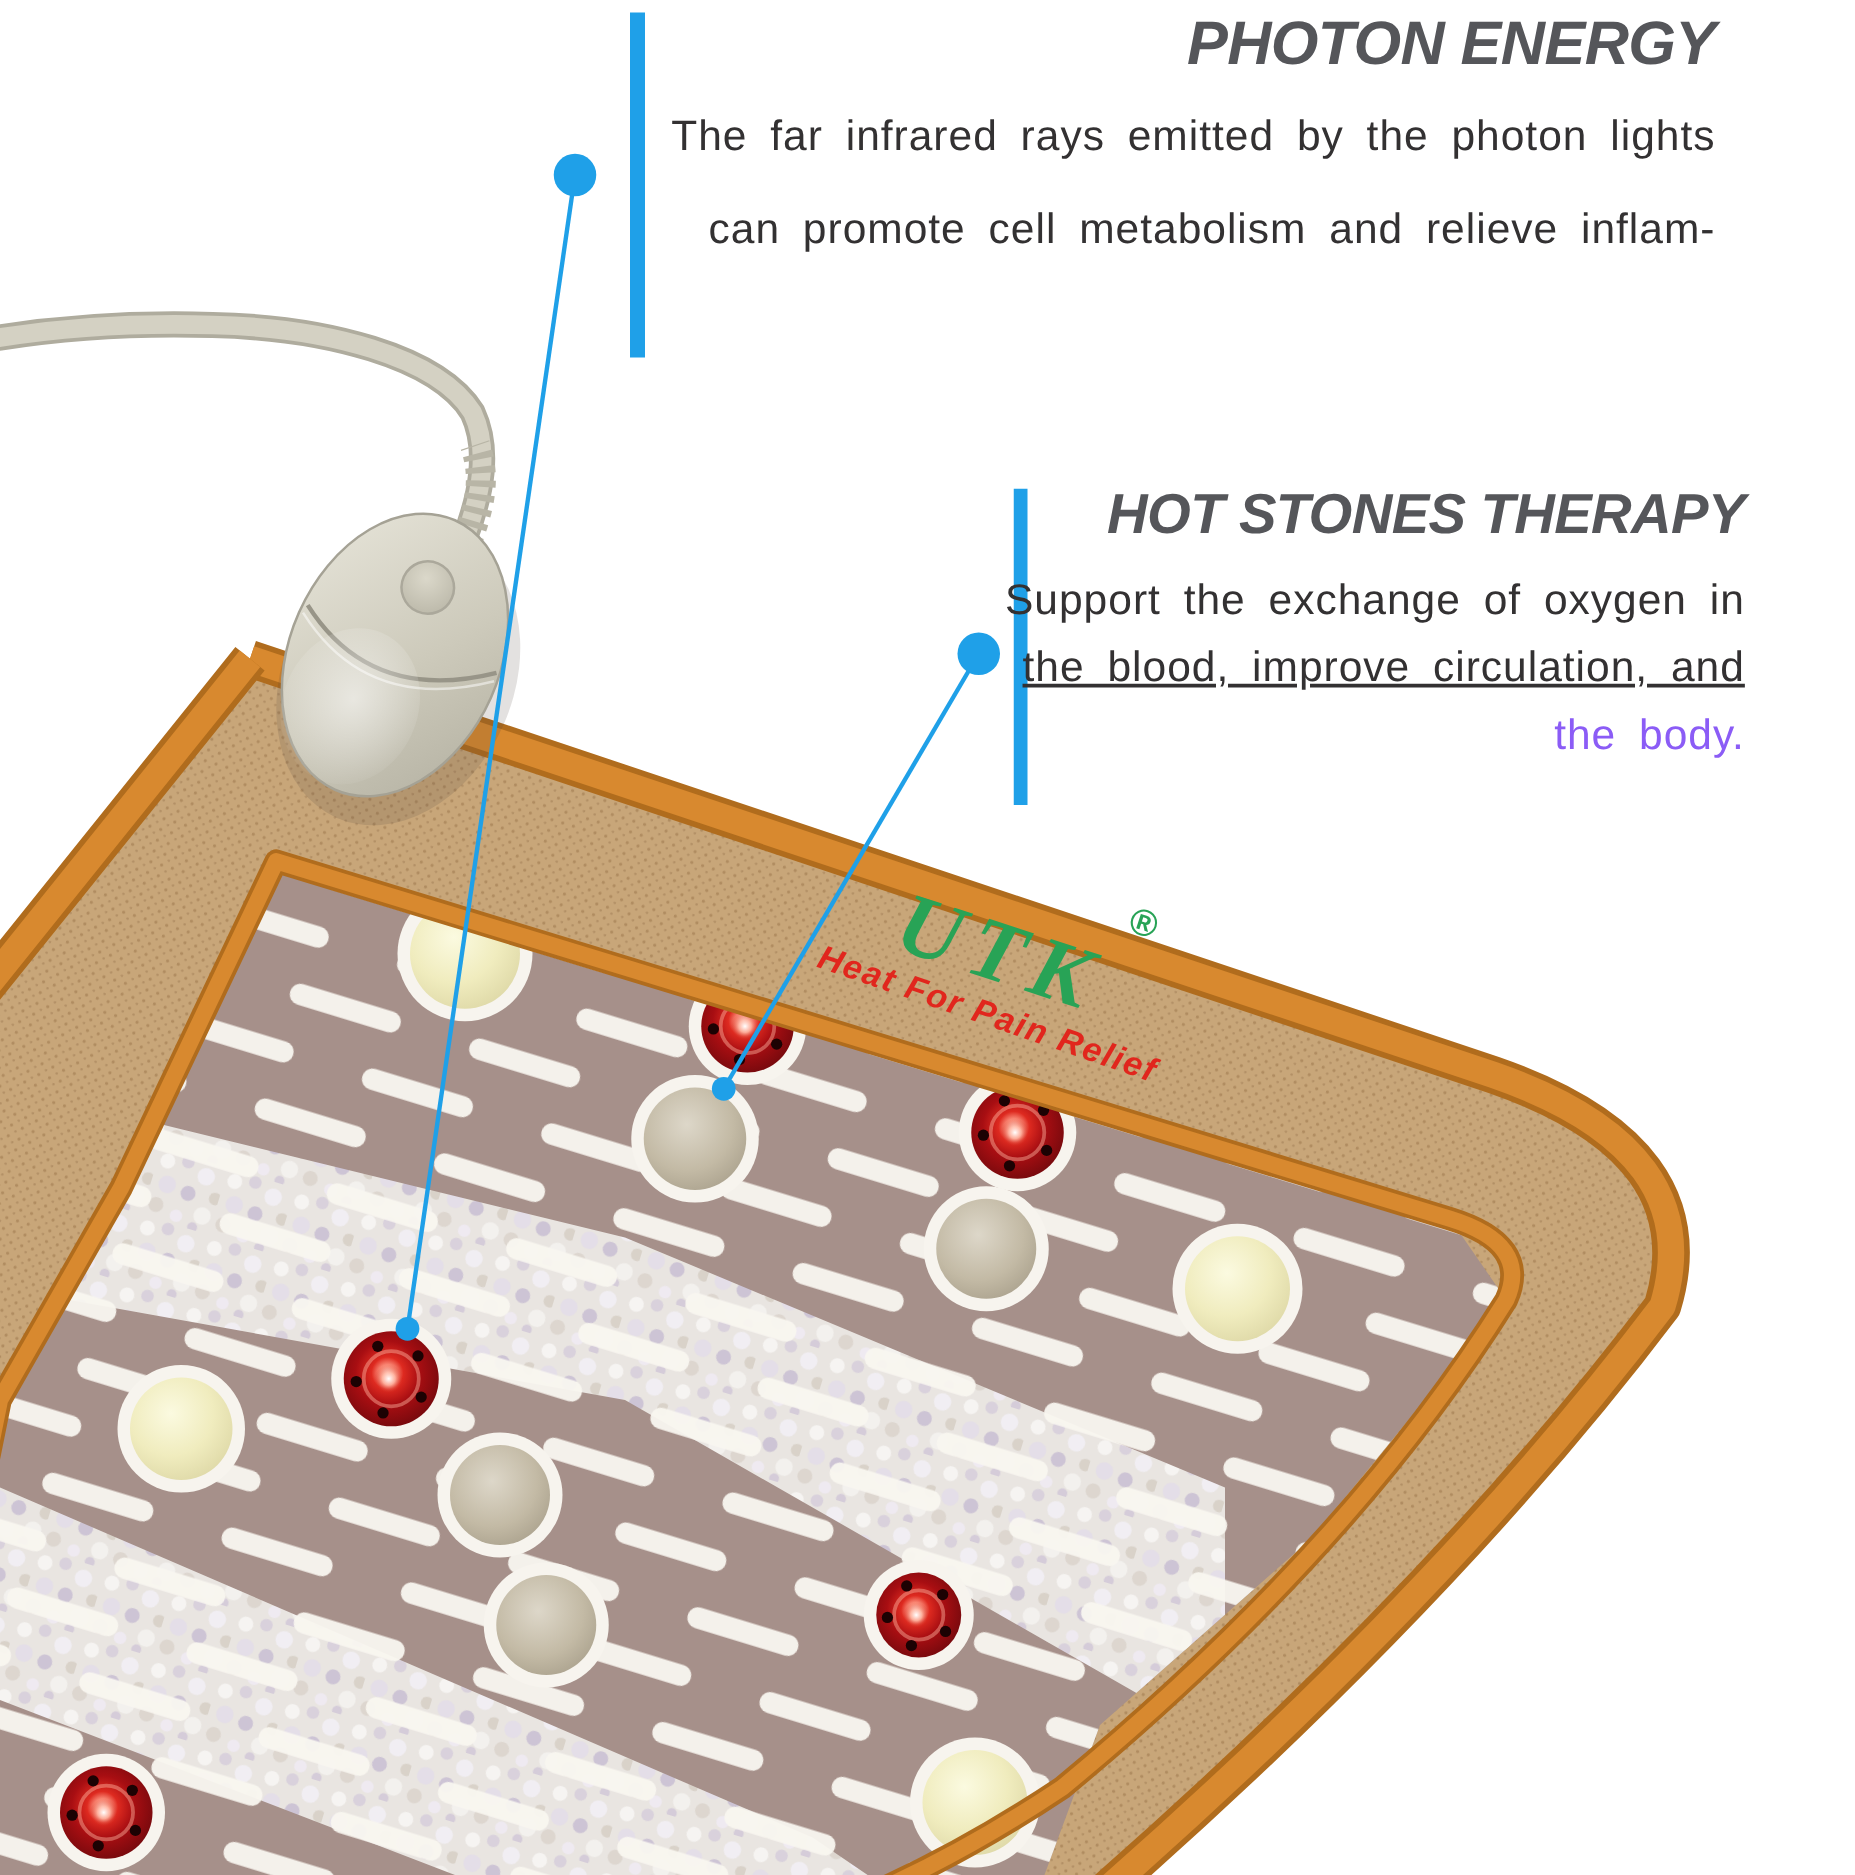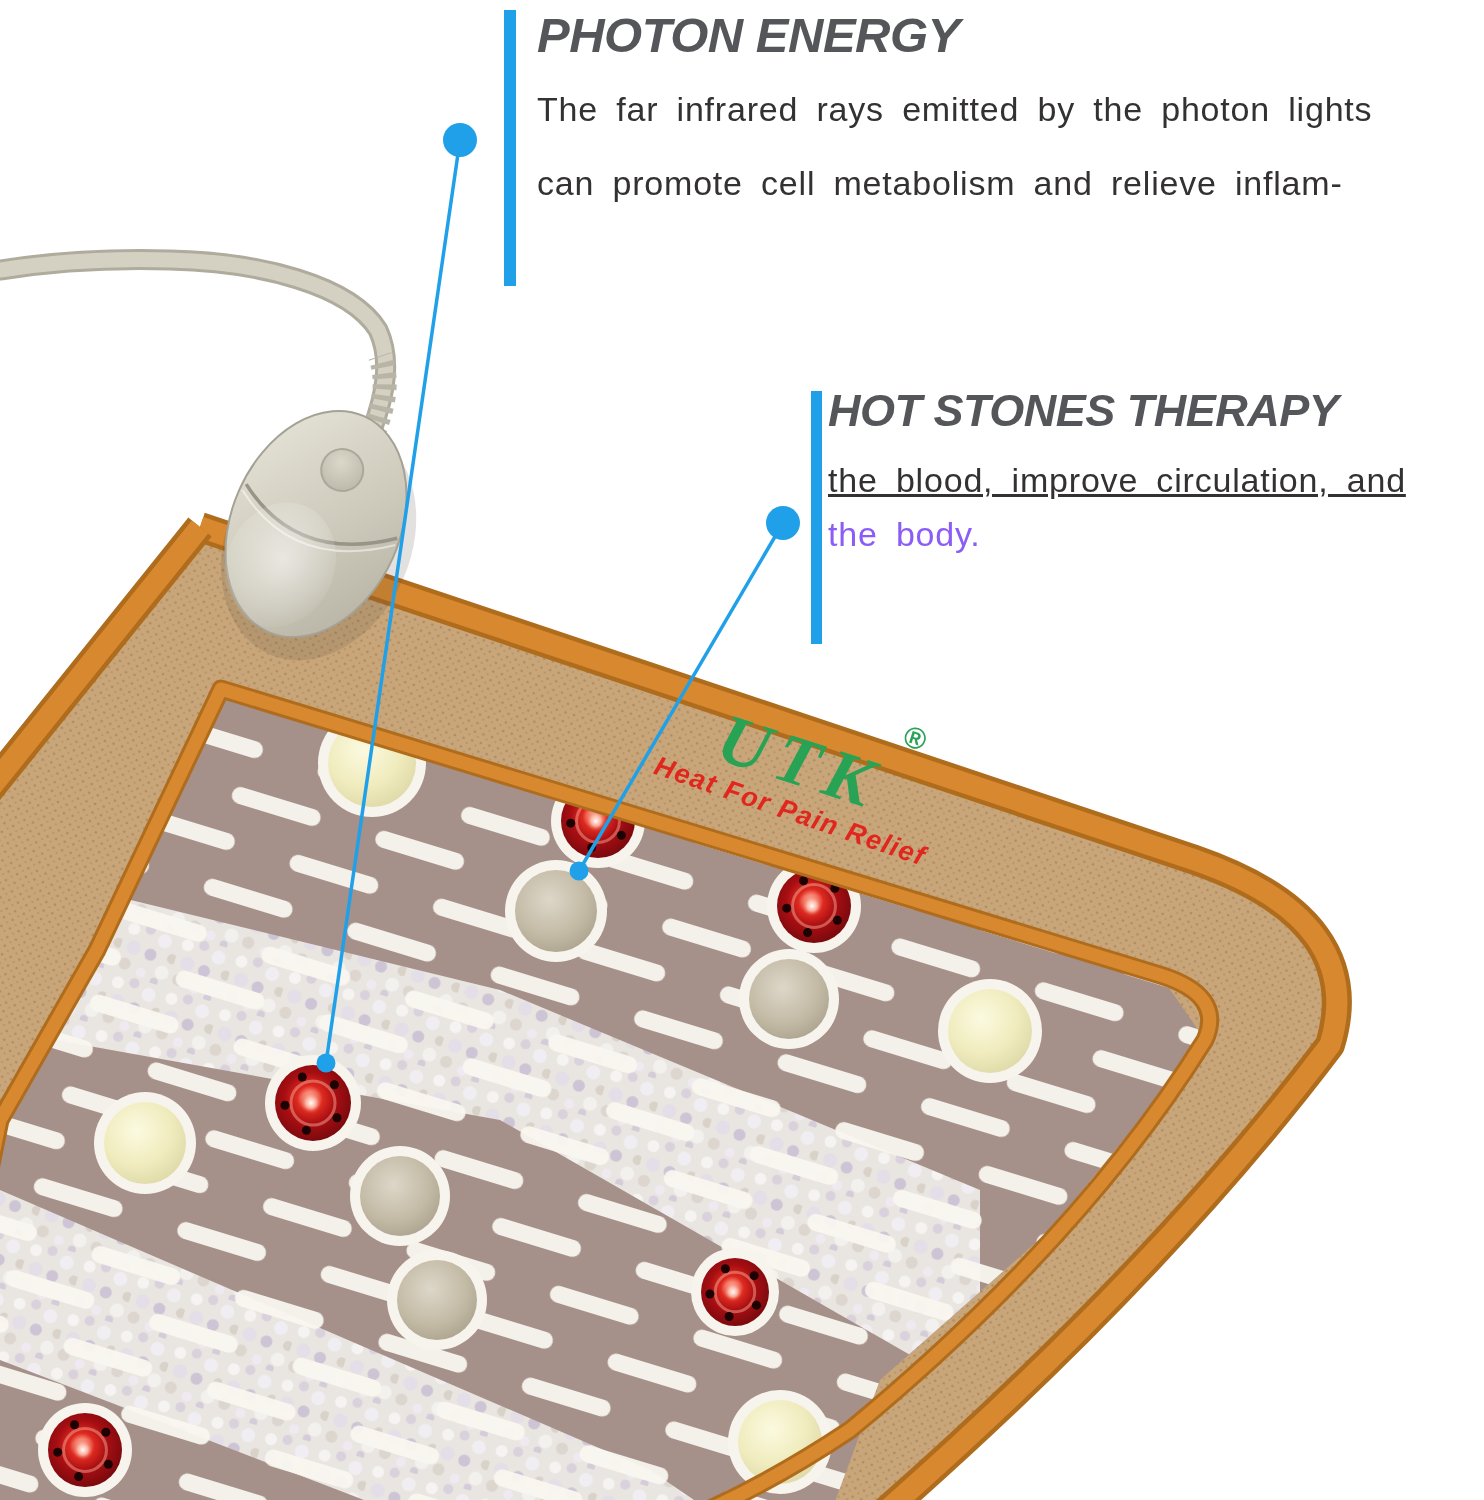--- a/index.html
+++ b/index.html
@@ -2,36 +2,36 @@
 <html><head>
 <meta charset="utf-8">
 <style>
   html,body{margin:0;padding:0;}
   body{
     width:1484px;height:1500px;position:relative;overflow:hidden;
     background:#ffffff;
     font-family:"Liberation Sans", sans-serif;
   }
   #scene{position:absolute;left:0;top:0;z-index:1;}
-  .callout-block{position:absolute;z-index:3;}
+  .callout-block{position:absolute;z-index:3;text-align:right;}
   .accent-bar{position:absolute;z-index:3;background:#1FA0E8;}
   .cb-title{
     font-style:italic;font-weight:bold;color:#55565A;
     letter-spacing:-0.5px;white-space:nowrap;
   }
   #photon-block .cb-title{font-size:49px;line-height:67px;}
   #hot-block  .cb-title{font-size:45px;line-height:58px;}
   .cb-body{margin-top:13px;}
   .cb-line{
     font-size:34px;line-height:54px;color:#333132;
     letter-spacing:0.8px;word-spacing:8px;white-space:nowrap;
   }
   #photon-block{left:537px;top:2px;}
   #bar1{left:504px;top:10px;width:12px;height:276px;}
-  #hot-block{left:828px;top:382px;}
+  #hot-block{left:804px;top:382px;}
   #bar2{left:811px;top:391px;width:11px;height:253px;}
 </style>
 </head>
 <body>
 
 <svg id="scene" width="1484" height="1500" viewBox="0 0 1484 1500">
   <defs>
     <pattern id="grain" width="9" height="9" patternUnits="userSpaceOnUse" patternTransform="rotate(17)">
       <circle cx="2" cy="3" r="1.3" fill="rgba(120,80,40,0.30)"></circle>
       <circle cx="6.5" cy="7" r="1.0" fill="rgba(100,65,30,0.22)"></circle>
@@ -245,16 +245,17 @@
   <div class="cb-body">
     <div class="cb-line" style="color: rgb(51, 49, 50);">The far infrared rays emitted by the photon lights</div>
     <div class="cb-line" style="color: rgb(51, 49, 50); margin-top: 20px;">can promote cell metabolism and relieve inflam-</div>
   </div>
 </div>
 
 <div id="bar2" class="accent-bar" style="background: rgb(31, 160, 232);"></div>
 <div id="hot-block" class="callout-block">
   <div class="cb-title" style="color: rgb(85, 86, 90);">HOT STONES THERAPY</div>
   <div class="cb-body">
+    <div class="cb-line" style="color: rgb(51, 49, 50);">Support the exchange of oxygen in</div>
     <div class="cb-line" style="color: rgb(51, 49, 50); text-decoration: underline;">the blood, improve circulation, and</div>
     <div class="cb-line" style="color: #8b5cf6;">the body.</div>
   </div>
 </div>
 
 </body></html>

